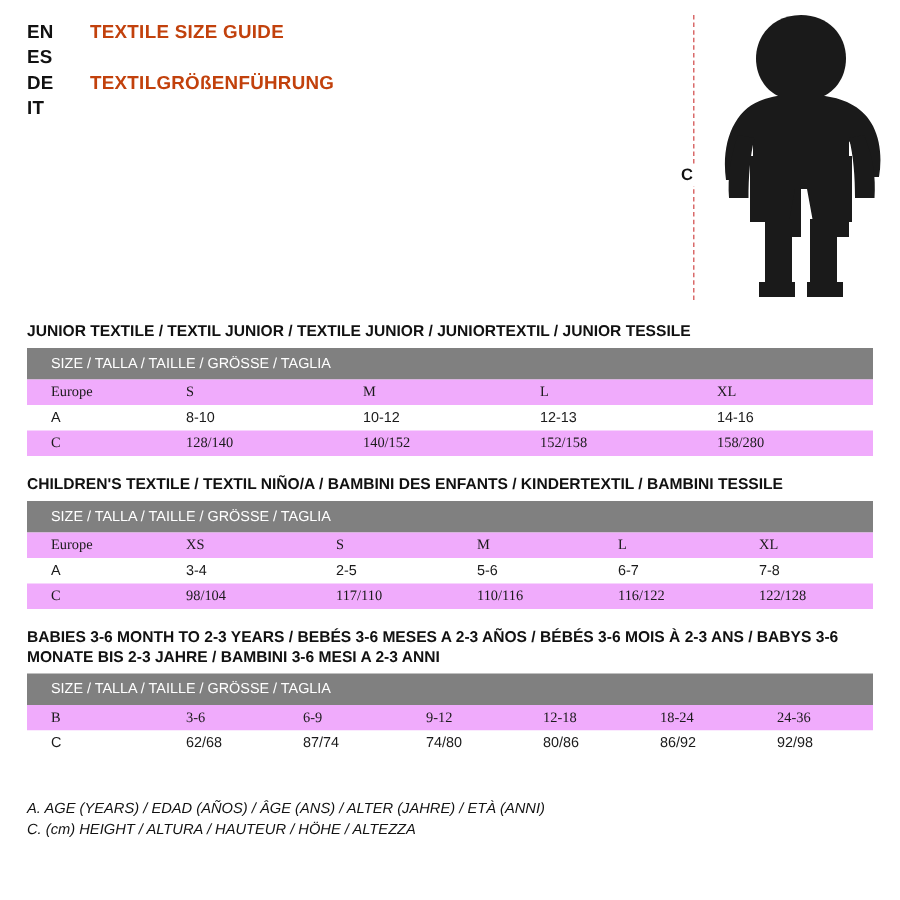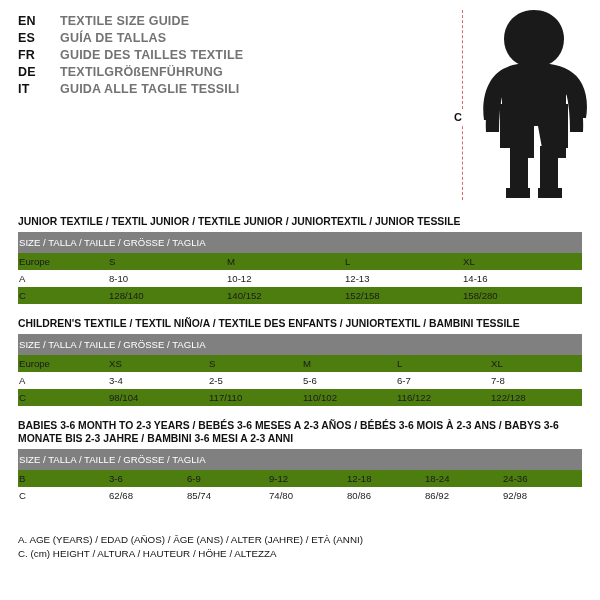--- a/index.html
+++ b/index.html
@@ -38,21 +38,21 @@
     width: 42px;
     font-size: 12.5px;
     font-weight: bold;
     letter-spacing: 0.2px;
     color: #111;
   }
   .lang-title {
     font-size: 12.5px;
     font-weight: bold;
     letter-spacing: 0.2px;
-    color: #737373;
+    color: #c2410c;
   }
 
   
   .figure-area {
     position: absolute;
     left: 440px;
     top: 8px;
     width: 150px;
     height: 195px;
   }
@@ -93,80 +93,76 @@
     margin-bottom: 4px;
     line-height: 1.25;
   }
   table.size-table {
     border-collapse: collapse;
     width: 100%;
     table-layout: fixed;
   }
   table.size-table td {
     font-size: 9.6px;
-    padding: 3px 0 3px 1px;
+    padding: 3px 0 3px 16px;
     color: #1a1a1a;
     border: none;
     vertical-align: middle;
   }
   tr.head-row td {
     background: #808080;
     color: #ffffff;
     font-size: 9.6px;
     font-weight: normal;
     height: 15px;
   }
   tr.band-row td {
-    background: #4d7c0f;
+    background: #f0abfc;
+    font-family: Liberation Serif, serif;
   }
   tr.plain-row td {
     background: #ffffff;
   }
   td.first-col {
     padding-left: 4px;
   }
 
   
   .legend {
     position: absolute;
     left: 18px;
     top: 533px;
     width: 564px;
   }
   .legend-line {
     font-size: 9.8px;
     color: #111;
     line-height: 1.45;
+    font-style: italic;
   }
 </style>
 </head>
 <body>
 
 <div class="page">
 
   <div class="lang-block">
     <div class="lang-row">
       <span class="lang-code">EN</span>
       <span class="lang-title">TEXTILE SIZE GUIDE</span>
     </div>
     <div class="lang-row">
       <span class="lang-code">ES</span>
-      <span class="lang-title">GUÍA DE TALLAS</span>
-    </div>
-    <div class="lang-row">
-      <span class="lang-code">FR</span>
-      <span class="lang-title">GUIDE DES TAILLES TEXTILE</span>
     </div>
     <div class="lang-row">
       <span class="lang-code">DE</span>
       <span class="lang-title">TEXTILGRÖßENFÜHRUNG</span>
     </div>
     <div class="lang-row">
       <span class="lang-code">IT</span>
-      <span class="lang-title">GUIDA ALLE TAGLIE TESSILI</span>
     </div>
   </div>
 
   <div class="figure-area">
     <div class="dash-line"></div>
     <div class="c-label">C</div>
     <svg class="silhouette" width="120" height="195" viewBox="0 0 120 195">
       <g fill="#1a1a1a">
 
         <path d="M62 2 C44 2 32 15 32 31 C32 44 40 55 52 58 L72 58 C84 55 92 44 92 31 C92 15 80 2 62 2 Z"></path>
@@ -223,21 +219,21 @@
           <td>128/140</td>
           <td>140/152</td>
           <td>152/158</td>
           <td>158/280</td>
         </tr>
       </tbody>
     </table>
   </div>
 
   <div class="section" style="top:317px;">
-    <div class="section-title">CHILDREN'S TEXTILE / TEXTIL NIÑO/A / TEXTILE DES ENFANTS / JUNIORTEXTIL / BAMBINI TESSILE</div>
+    <div class="section-title">CHILDREN'S TEXTILE / TEXTIL NIÑO/A / BAMBINI DES ENFANTS / KINDERTEXTIL / BAMBINI TESSILE</div>
     <table class="size-table">
       <colgroup>
         <col style="width:90px">
           <col style="width:100px">
           <col style="width:94px">
           <col style="width:94px">
           <col style="width:94px">
           <col style="width:92px">
       </colgroup>
       <tbody>
@@ -257,21 +253,21 @@
           <td>3-4</td>
           <td>2-5</td>
           <td>5-6</td>
           <td>6-7</td>
           <td>7-8</td>
         </tr>
         <tr class="band-row">
           <td class="first-col">C</td>
           <td>98/104</td>
           <td>117/110</td>
-          <td>110/102</td>
+          <td>110/116</td>
           <td>116/122</td>
           <td>122/128</td>
         </tr>
       </tbody>
     </table>
   </div>
 
   <div class="section" style="top:419px;">
     <div class="section-title">BABIES 3-6 MONTH TO 2-3 YEARS / BEBÉS 3-6 MESES A 2-3 AÑOS / BÉBÉS 3-6 MOIS À 2-3 ANS / BABYS 3-6 MONATE BIS 2-3 JAHRE / BAMBINI 3-6 MESI A 2-3 ANNI</div>
     <table class="size-table">
@@ -293,21 +289,21 @@
           <td>3-6</td>
           <td>6-9</td>
           <td>9-12</td>
           <td>12-18</td>
           <td>18-24</td>
           <td>24-36</td>
         </tr>
         <tr class="plain-row">
           <td class="first-col">C</td>
           <td>62/68</td>
-          <td>85/74</td>
+          <td>87/74</td>
           <td>74/80</td>
           <td>80/86</td>
           <td>86/92</td>
           <td>92/98</td>
         </tr>
       </tbody>
     </table>
   </div>
 
   <div class="legend">

